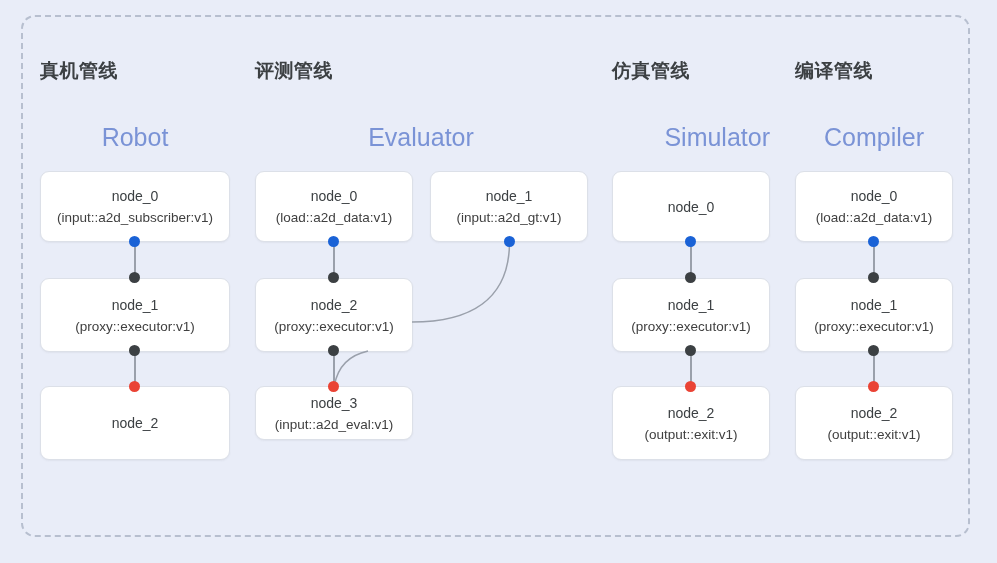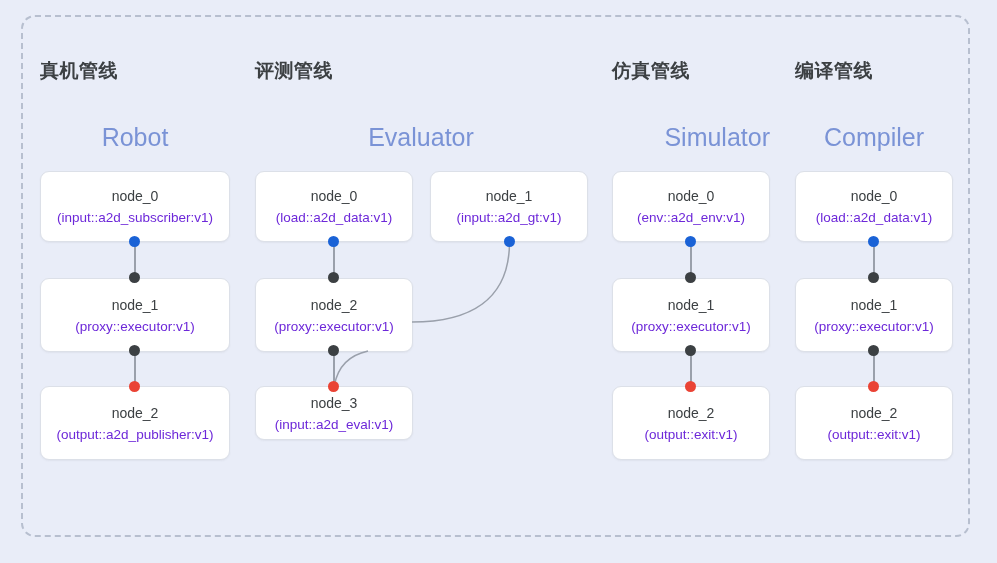--- a/index.html
+++ b/index.html
@@ -59,21 +59,21 @@
     box-shadow: 0 1px 2px rgba(60,64,67,0.06);
   }
   .node-title {
     font-size: 14px;
     color: #3c4043;
     line-height: 22px;
     white-space: nowrap;
   }
   .node-sub {
     font-size: 13.5px;
-    color: #6d28d9;
+    color: #404040;
     line-height: 21px;
     white-space: nowrap;
   }
 
   
   .dot {
     position: absolute;
     width: 11px;
     height: 11px;
     border-radius: 50%;
@@ -136,21 +136,20 @@
 <div class="dot dot-black" style="left:129px;top:272px;"></div>
 <div class="node" style="left:40px;top:278px;width:190px;height:74px;">
   <div class="node-title">node_1</div>
   <div class="node-sub">(proxy::executor:v1)</div>
 </div>
 <div class="dot dot-black" style="left:129px;top:345px;"></div>
 
 <div class="dot dot-red" style="left:129px;top:381px;"></div>
 <div class="node" style="left:40px;top:386px;width:190px;height:74px;">
   <div class="node-title">node_2</div>
-  <div class="node-sub">(output::a2d_publisher:v1)</div>
 </div>
 
 <div class="edge-v" style="left:333px;top:240px;height:40px;"></div>
 <div class="edge-v" style="left:333px;top:350px;height:38px;"></div>
 
 <div class="node" style="left:255px;top:171px;width:158px;height:71px;">
   <div class="node-title">node_0</div>
   <div class="node-sub">(load::a2d_data:v1)</div>
 </div>
 <div class="dot dot-blue" style="left:328px;top:236px;"></div>
@@ -172,21 +171,20 @@
 <div class="node" style="left:255px;top:386px;width:158px;height:54px;">
   <div class="node-title">node_3</div>
   <div class="node-sub">(input::a2d_eval:v1)</div>
 </div>
 
 <div class="edge-v" style="left:690px;top:240px;height:40px;"></div>
 <div class="edge-v" style="left:690px;top:350px;height:38px;"></div>
 
 <div class="node" style="left:612px;top:171px;width:158px;height:71px;">
   <div class="node-title">node_0</div>
-  <div class="node-sub">(env::a2d_env:v1)</div>
 </div>
 <div class="dot dot-blue" style="left:685px;top:236px;"></div>
 
 <div class="dot dot-black" style="left:685px;top:272px;"></div>
 <div class="node" style="left:612px;top:278px;width:158px;height:74px;">
   <div class="node-title">node_1</div>
   <div class="node-sub">(proxy::executor:v1)</div>
 </div>
 <div class="dot dot-black" style="left:685px;top:345px;"></div>
 

